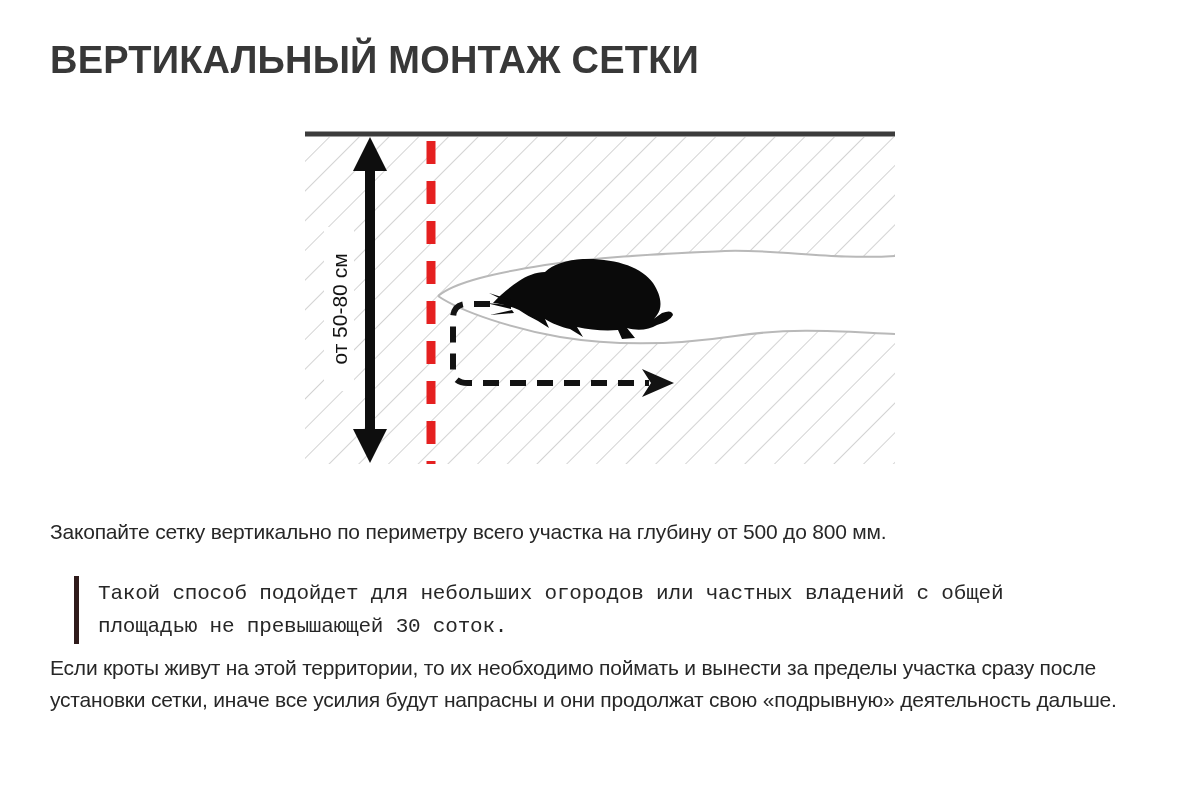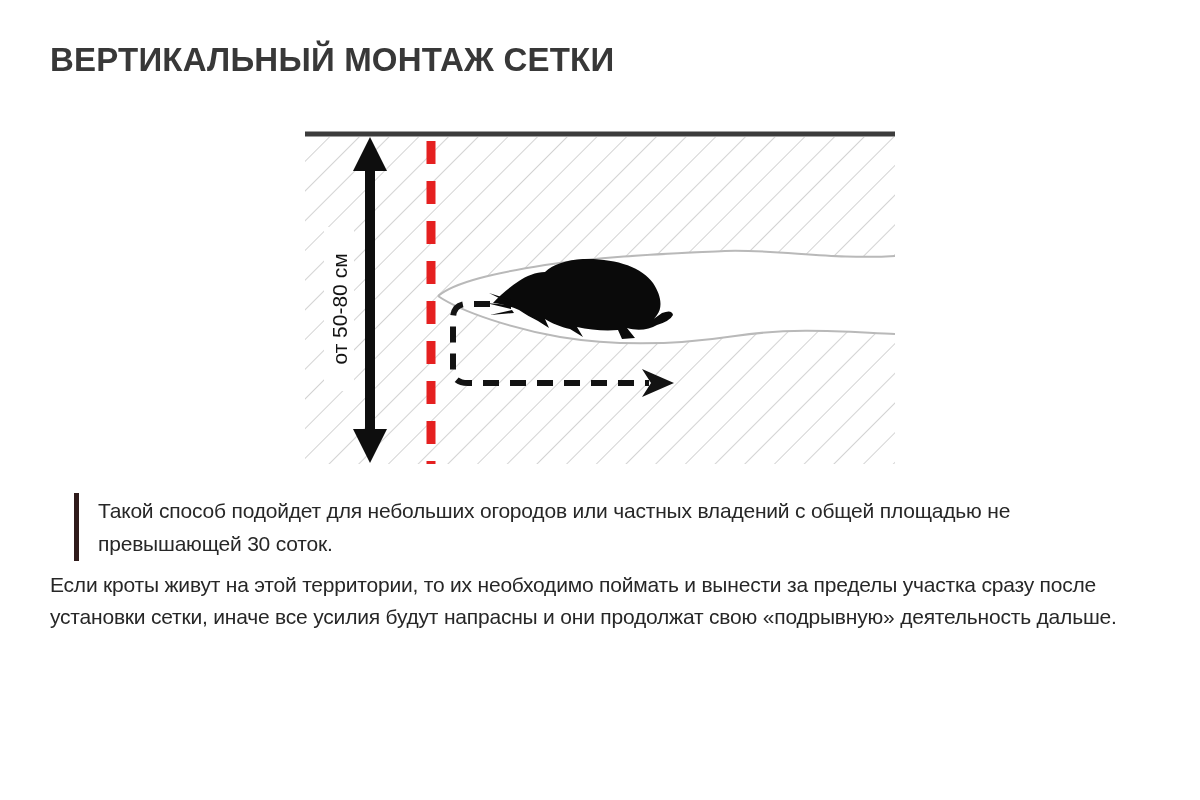--- a/index.html
+++ b/index.html
@@ -3,35 +3,35 @@
 <meta charset="utf-8">
 <style>
   html,body{margin:0;padding:0;}
   body{
     width:1200px;height:800px;background:#ffffff;overflow:hidden;
     font-family:"Liberation Sans","DejaVu Sans",sans-serif;
     color:#262626;
   }
   .page{padding:42px 50px 0 50px;}
   h1{
-    margin:0;font-size:33px;line-height:36px;font-weight:700;
+    margin:0;font-size:38px;line-height:36px;font-weight:700;
     color:#383838;letter-spacing:.2px;
   }
   .figure-wrap{
     margin:53px 0 0 255px;width:590px;height:334px;
   }
   .figure-wrap svg{display:block;}
   .para{
     font-size:21px;line-height:33px;letter-spacing:-.2px;color:#272727;margin:0;
   }
   .intro{margin-top:50px;max-width:1100px;}
   .note{
     margin:28px 0 0 24px;padding:1px 0 1px 19px;
     border-left:5px solid #2f1b1b;
-    max-width:1000px;line-height:32px;
+    max-width:1000px;line-height:32px;font-family:Liberation Mono, monospace;
   }
   .note p{margin:0;}
   .warning{margin-top:8px;max-width:1105px;line-height:32px;}
 </style>
 </head>
 <body>
 
 <main class="page">
 
   <h1>ВЕРТИКАЛЬНЫЙ МОНТАЖ СЕТКИ</h1>
@@ -93,20 +93,21 @@
                  M207,179 L185,184 L209,182 Z"></path>
       </g>
 
       <g>
         <path d="M185,173 L162,173 Q148,173 148,188 L148,239 Q148,252 163,252 L344,252" fill="none" stroke="#131313" stroke-width="6" stroke-dasharray="16 11"></path>
         <polygon points="369,252 337,238 346,252 337,266" fill="#131313"></polygon>
       </g>
     </svg>
   </figure>
 
+  <p class="para intro">Закопайте сетку вертикально по периметру всего участка на глубину от 500 до 800 мм.</p>
 
   <blockquote class="note">
     <p class="para">Такой способ подойдет для небольших огородов или частных владений с общей площадью не превышающей 30 соток.</p>
   </blockquote>
 
   <p class="para warning">Если кроты живут на этой территории, то их необходимо поймать и вынести за пределы участка сразу после установки сетки, иначе все усилия будут напрасны и они продолжат свою «подрывную» деятельность дальше.</p>
 
 </main>
 
 </body></html>

